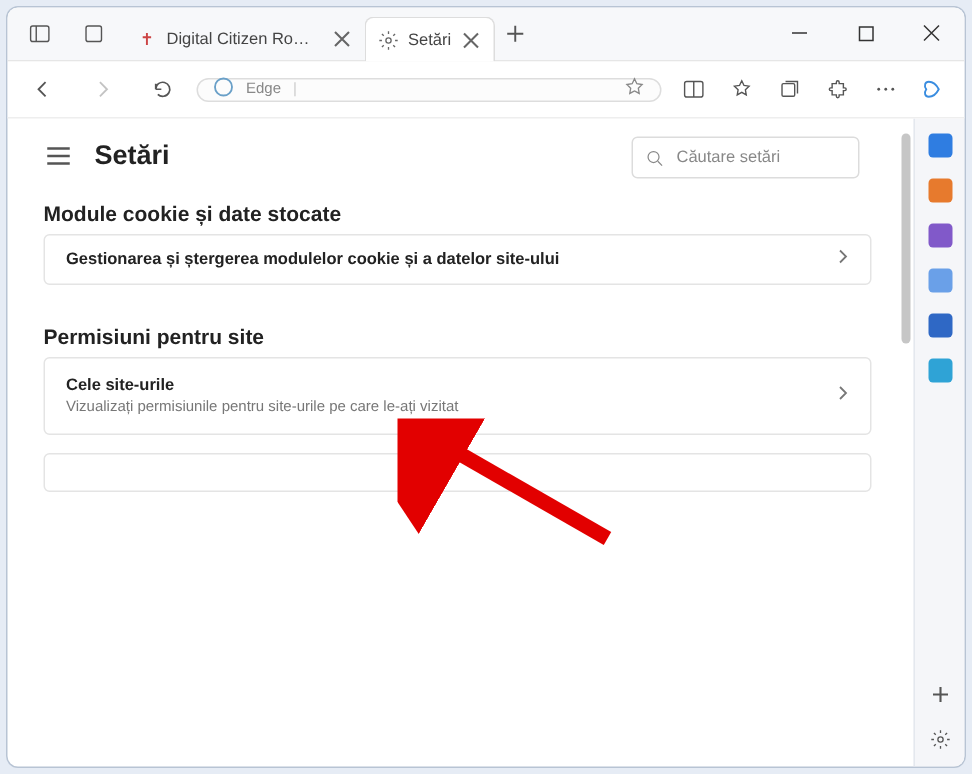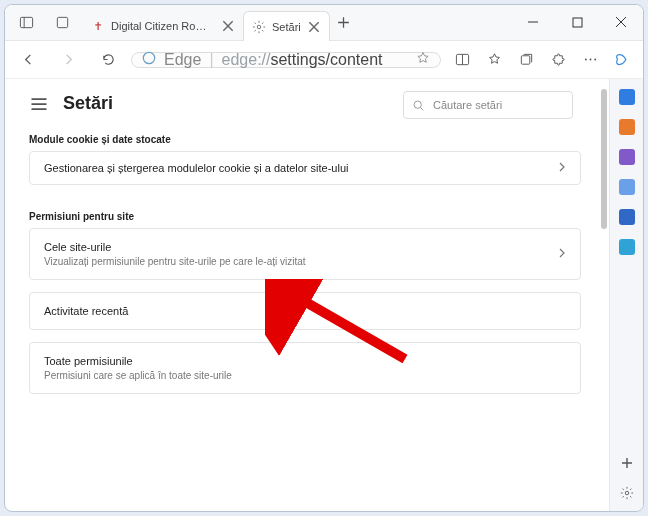--- a/index.html
+++ b/index.html
@@ -18,37 +18,37 @@
   .tab.active { background:#fff; border:1px solid #ddd; border-bottom:none; }
   .tab.inactive { background:transparent; }
   .tab .tab-icon { width:14px; height:14px; display:flex; align-items:center; justify-content:center; }
   .tab .tab-title { white-space:nowrap; overflow:hidden; text-overflow:ellipsis; flex:1; }
   .tab .tab-close { width:14px; height:14px; color:#666; }
   .spacer { flex:1; }
   .win-controls { display:flex; }
   .win-btn { width:44px; height:34px; display:flex; align-items:center; justify-content:center; color:#333; }
   
   .addr-row { height:38px; display:flex; align-items:center; gap:6px; padding:0 6px; background:#fff; border-bottom:1px solid #eee; }
-  .addr-box { flex:1; height:16px; border:1px solid #ddd; border-radius:14px; display:flex; align-items:center; padding:0 10px; gap:8px; font-size:16px; color:#666; background:#fcfcfc; }
+  .addr-box { flex:1; height:16px; border:1px solid #ddd; border-radius:14px; display:flex; align-items:center; padding:0 10px; gap:8px; font-size:10px; color:#666; background:#fcfcfc; }
   .addr-box .lock { color:#888; }
   .addr-text .muted { color:#9aa0a6; }
   .addr-right { display:flex; align-items:center; gap:2px; }
   .addr-right .icon-btn { width:30px; height:28px; }
   
   .content { flex:1; display:flex; overflow:hidden; }
   .page { flex:1; overflow-y:auto; padding:14px 28px 40px 24px; position:relative; }
   .page-header { display:flex; align-items:center; gap:14px; margin-bottom:18px; }
   .hamburger { width:20px; height:20px; color:#555; display:flex; align-items:center; justify-content:center; }
   .page-title { font-size:18px; font-weight:600; color:#222; }
-  .search-settings { position:absolute; right:36px; top:12px; width:170px; height:28px; border:1px solid #dcdcdc; border-radius:4px; display:flex; align-items:center; gap:8px; padding:0 8px; font-size:11px; color:#888; }
-  .section-title { font-size:10px; font-weight:600; color:#222; margin:20px 0 6px; }
+  .search-settings { position:absolute; right:36px; top:12px; width:152px; height:28px; border:1px solid #dcdcdc; border-radius:4px; display:flex; align-items:center; gap:8px; padding:0 8px; font-size:11px; color:#888; }
+  .section-title { font-size:14px; font-weight:600; color:#222; margin:20px 0 6px; }
   .section-desc { font-size:10.5px; color:#666; margin-bottom:12px; }
   .card { border:1px solid #e4e4e4; border-radius:4px; padding:12px 14px; margin-bottom:12px; background:#fff; position:relative; }
   .card.tight { padding:10px 14px; }
-  .card-title { font-size:11px; font-weight:400; color:#222; }
+  .card-title { font-size:11px; font-weight:700; color:#222; }
   .card-sub { font-size:10px; color:#777; margin-top:3px; }
   .card .chev { position:absolute; right:12px; top:50%; transform:translateY(-50%); color:#777; }
   .card .chev svg { width:12px; height:12px; }
   .activity-box { border:1px solid #eee; background:#fafafa; border-radius:3px; margin-top:12px; padding:14px 10px; font-size:10px; color:#888; }
   
   .sidebar { width:34px; background:#f5f6f9; border-left:1px solid #e4e8ee; display:flex; flex-direction:column; align-items:center; padding:8px 0; gap:10px; }
   .sidebar .side-icon { width:20px; height:20px; display:flex; align-items:center; justify-content:center; border-radius:4px; }
   .side-dot { width:16px; height:16px; border-radius:3px; }
   
   .scroll-track { position:absolute; right:2px; top:10px; width:6px; height:200px; background:transparent; }
@@ -146,23 +146,20 @@
       </div>
 
     <div class="addr-box">
       <span class="lock">
         <svg width="14" height="14" viewBox="0 0 16 16">
             <circle cx="8" cy="8" r="6.5" fill="none" stroke="#6aa0c8" stroke-width="1.4"></circle>
           </svg>
       </span>
       <span style="color:#888">Edge</span>
       <span style="color:#ccc">|</span>
-      <span class="addr-text">
-        <span class="muted">edge://</span><span style="color:#444">settings/content</span>
-      </span>
       <div class="spacer"></div>
       <span style="color:#888">
         <svg width="14" height="14" viewBox="0 0 16 16">
             <path d="M8 1.8l1.8 3.7 4 .6-2.9 2.8.7 4L8 11l-3.6 1.9.7-4L2.2 6.1l4-.6z" fill="none" stroke="currentColor"></path>
           </svg>
       </span>
     </div>
 
     <div class="addr-right">
       <div class="icon-btn">
@@ -235,27 +232,22 @@
 
       <div class="card">
         <div class="card-title">Cele site-urile</div>
         <div class="card-sub">Vizualizați permisiunile pentru site-urile pe care le-ați vizitat</div>
         <div class="chev"><svg viewBox="0 0 12 12">
               <path d="M4 2l4 4-4 4" fill="none" stroke="currentColor" stroke-width="1.2"></path>
             </svg></div>
       </div>
 
       <div class="card">
-        <div class="card-title">Activitate recentă</div>
-      </div>
-
-      <div class="card">
-        <div class="card-title">Toate permisiunile</div>
-        <div class="card-sub">Permisiuni care se aplică în toate site-urile</div>
-      </div>
+      </div>
+
 
       <div class="scroll-track">
         <div class="scroll-thumb"></div>
       </div>
 
       <svg class="arrow-overlay" width="160" height="90" viewBox="0 0 160 90">
         <defs>
           <marker id="ah" markerWidth="12" markerHeight="12" refX="3" refY="6" orient="auto">
             <path d="M0 0 L12 6 L0 12 z" fill="#e20000"></path>
           </marker>

